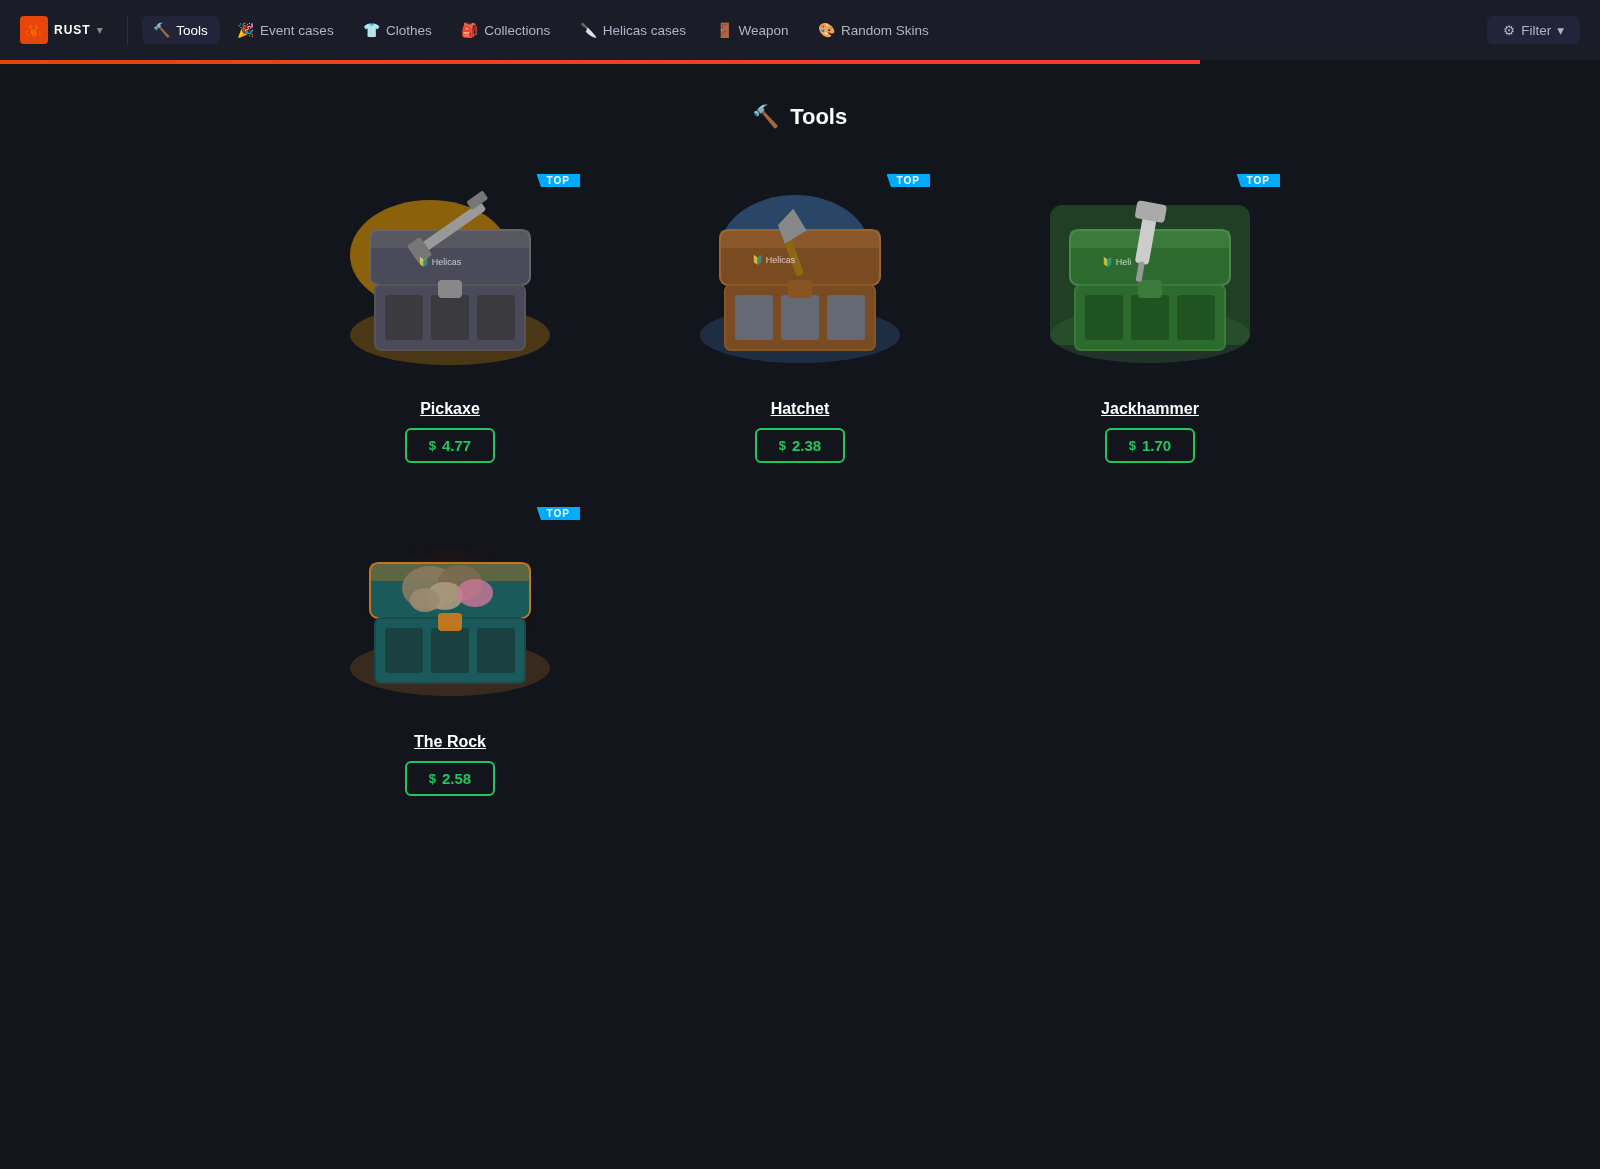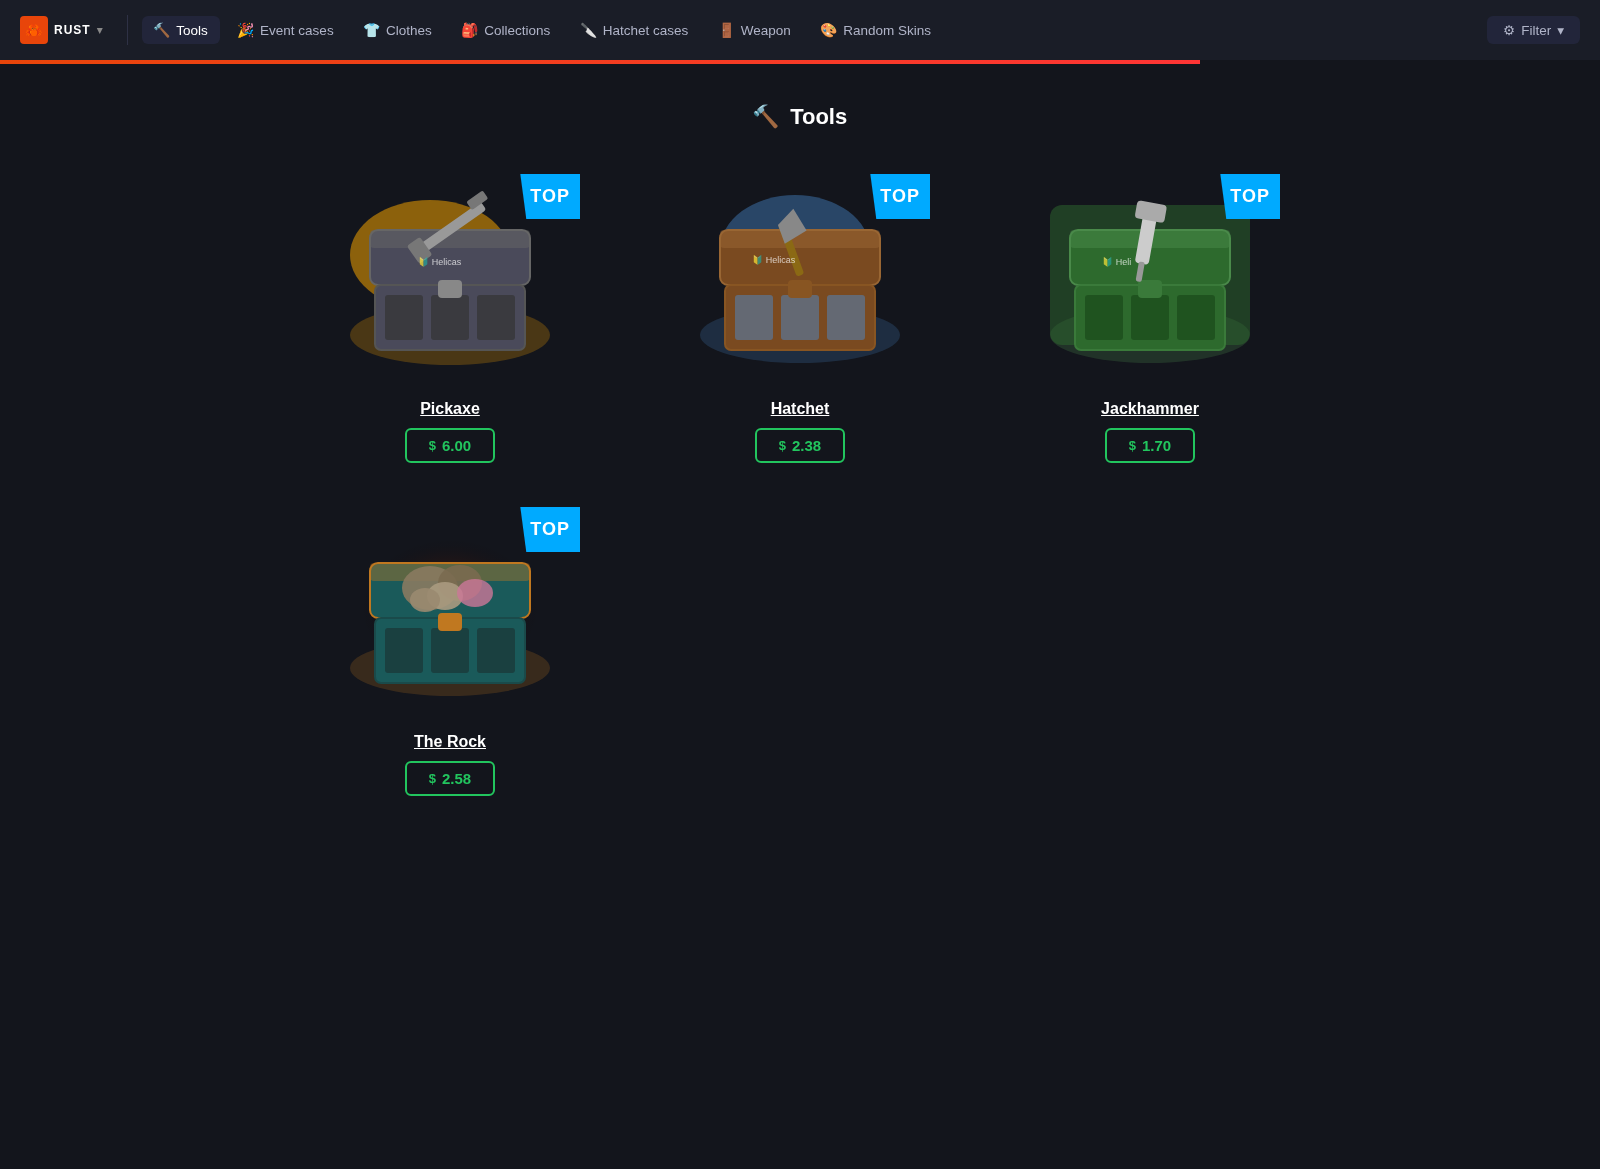--- a/index.html
+++ b/index.html
@@ -140,23 +140,23 @@
       justify-content: center;
     }
 
     
     .top-badge {
       position: absolute;
       top: 14px;
       right: 10px;
       background: #00aaff;
       color: #fff;
-      font-size: 18px;
+      font-size: 10px;
       font-weight: 800;
-      padding: 12px 10px;
+      padding: 1px 10px;
       clip-path: polygon(0 0, 100% 0, 100% 100%, 10% 100%);
       letter-spacing: 1px;
       z-index: 2;
     }
 
     
     .chest-visual {
       width: 240px;
       height: 200px;
     }
@@ -212,21 +212,21 @@
   <a class="nav-item">
     <span class="nav-item-icon">👕</span>
     <span>Clothes</span>
   </a>
   <a class="nav-item">
     <span class="nav-item-icon">🎒</span>
     <span>Collections</span>
   </a>
   <a class="nav-item">
     <span class="nav-item-icon">🔪</span>
-    <span>Hatchet cases</span>
+    <span>Helicas cases</span>
   </a>
   <a class="nav-item">
     <span class="nav-item-icon">🚪</span>
     <span>Weapon</span>
   </a>
   <a class="nav-item">
     <span class="nav-item-icon">🎨</span>
     <span>Random Skins</span>
   </a>
 
@@ -272,21 +272,21 @@
         <rect x="158" y="44" width="20" height="10" rx="2" fill="#777"></rect>
       </g>
 
       <text x="88" y="90" fill="white" font-size="9" opacity="0.7" font-family="Arial">🔰 Helicas</text>
     </svg>
       <div class="top-badge" style="background:#00aaff">TOP</div>
     </div>
     <div class="item-name">Pickaxe</div>
     <button class="price-btn">
       <span class="price-dollar">$</span>
-      <span>6.00</span>
+      <span>4.77</span>
     </button>
   </div>
     <div class="item-card">
     <div class="item-image-wrap">
       <svg viewBox="0 0 240 200" xmlns="http://www.w3.org/2000/svg" class="chest-visual">
       <ellipse cx="120" cy="160" rx="100" ry="28" fill="#4a90d9" opacity="0.2"></ellipse>
 
       <ellipse cx="115" cy="75" rx="75" ry="55" fill="#4a90d9" opacity="0.4"></ellipse>
 
       <rect x="40" y="55" width="160" height="55" rx="8" fill="#7a4a20" stroke="#996633" stroke-width="2"></rect>

